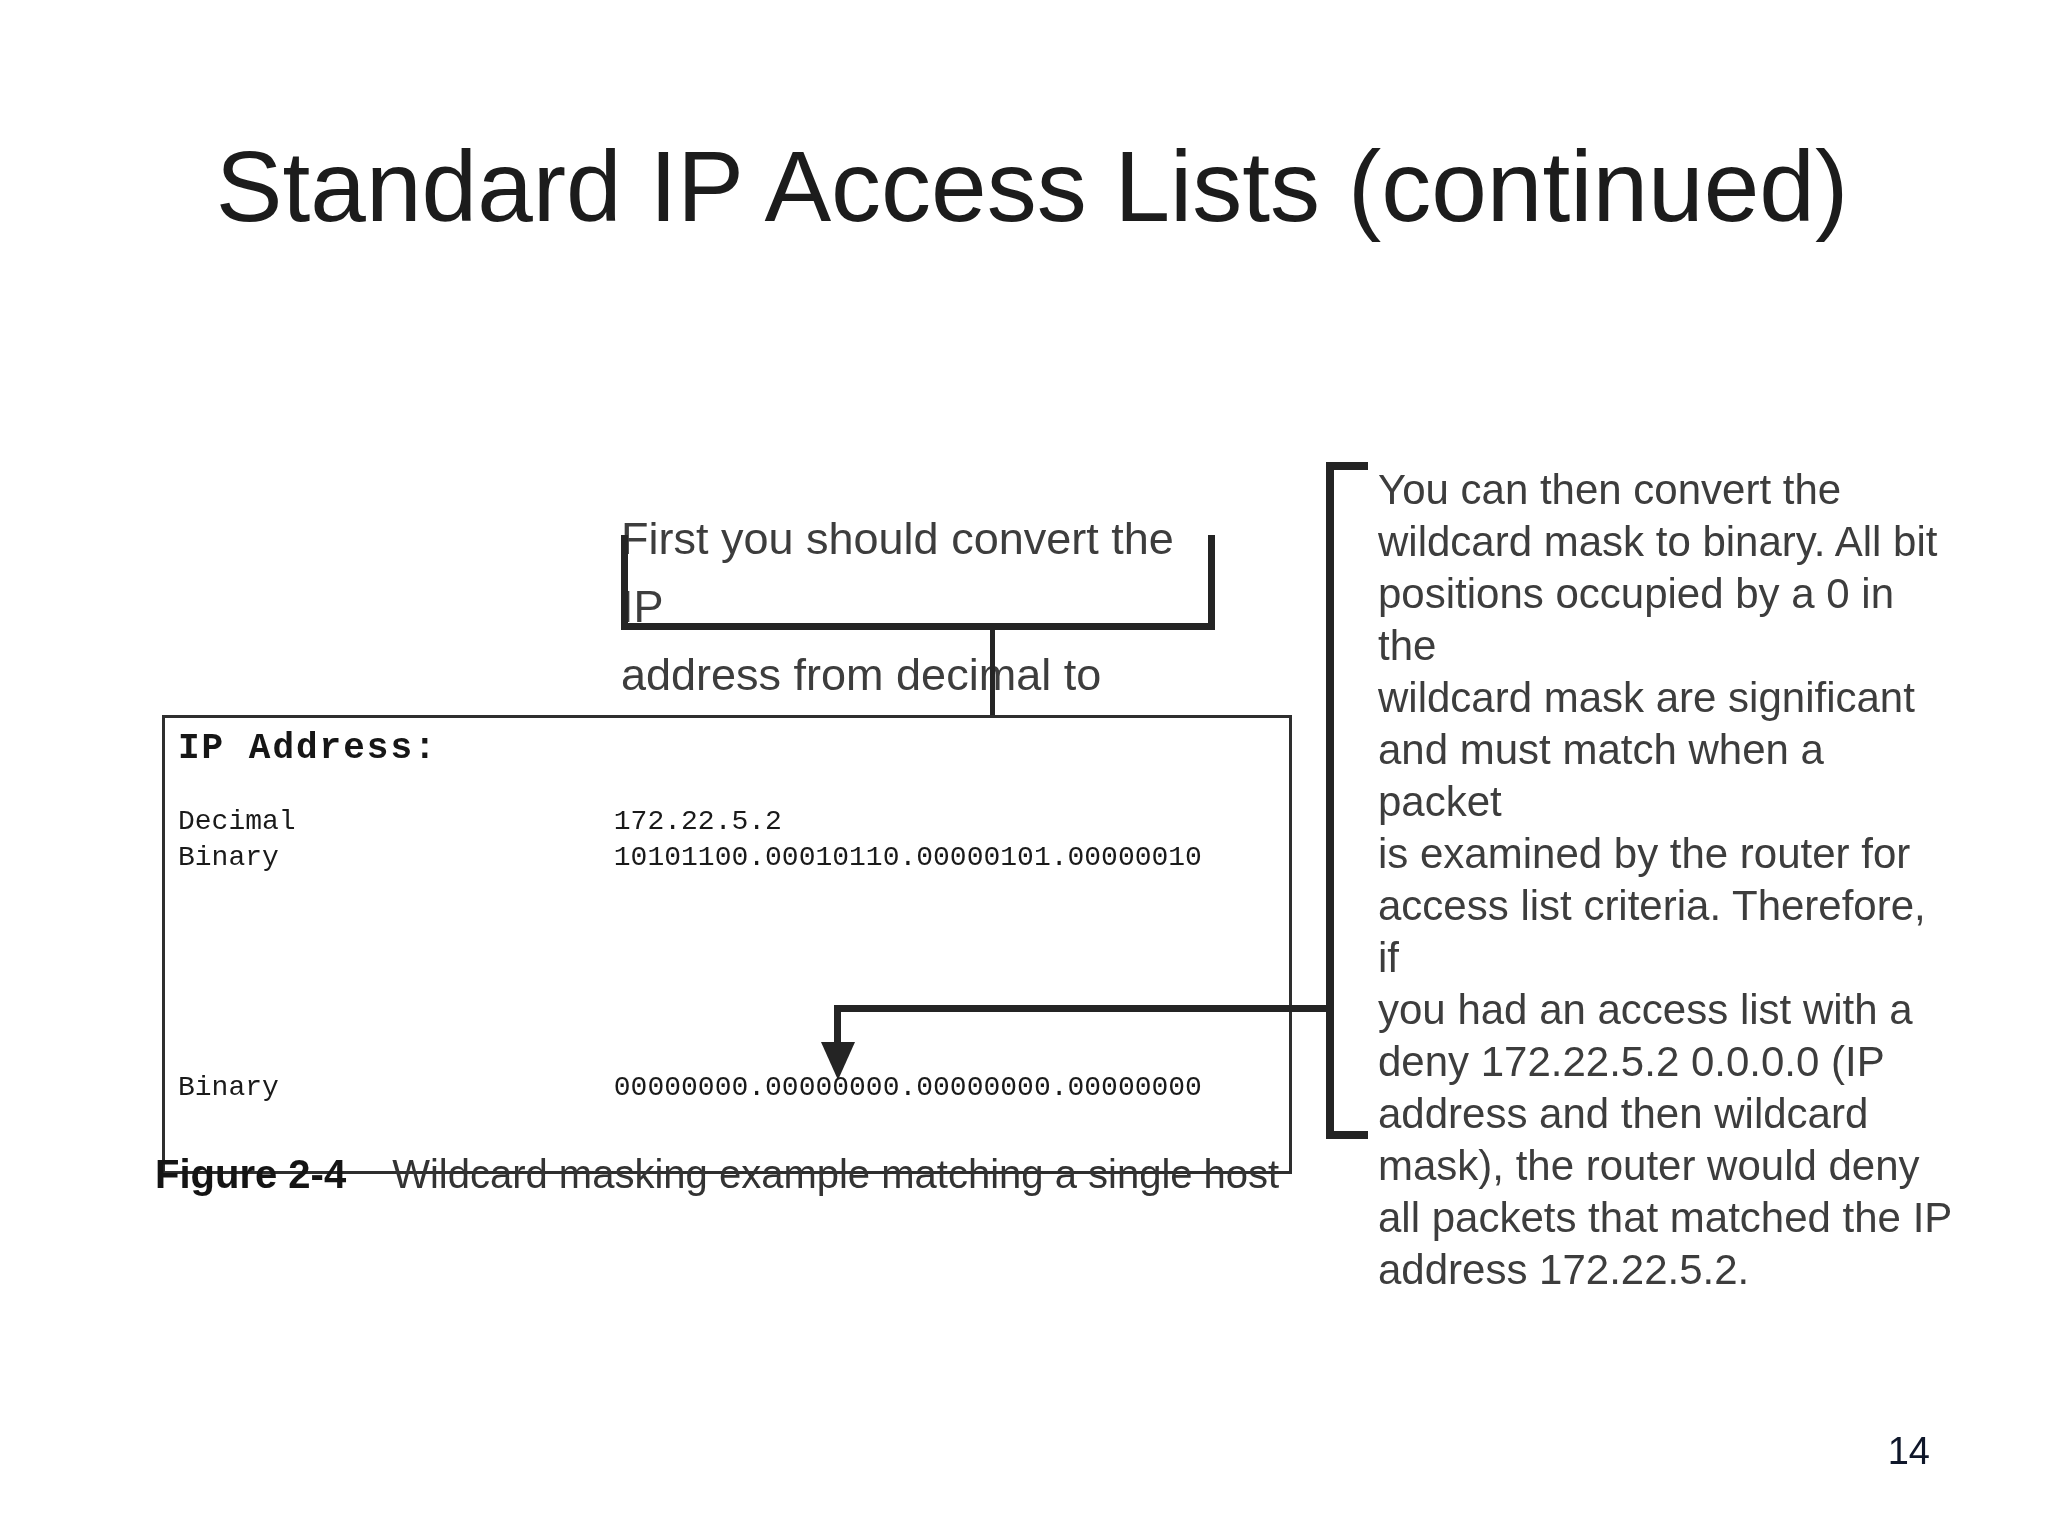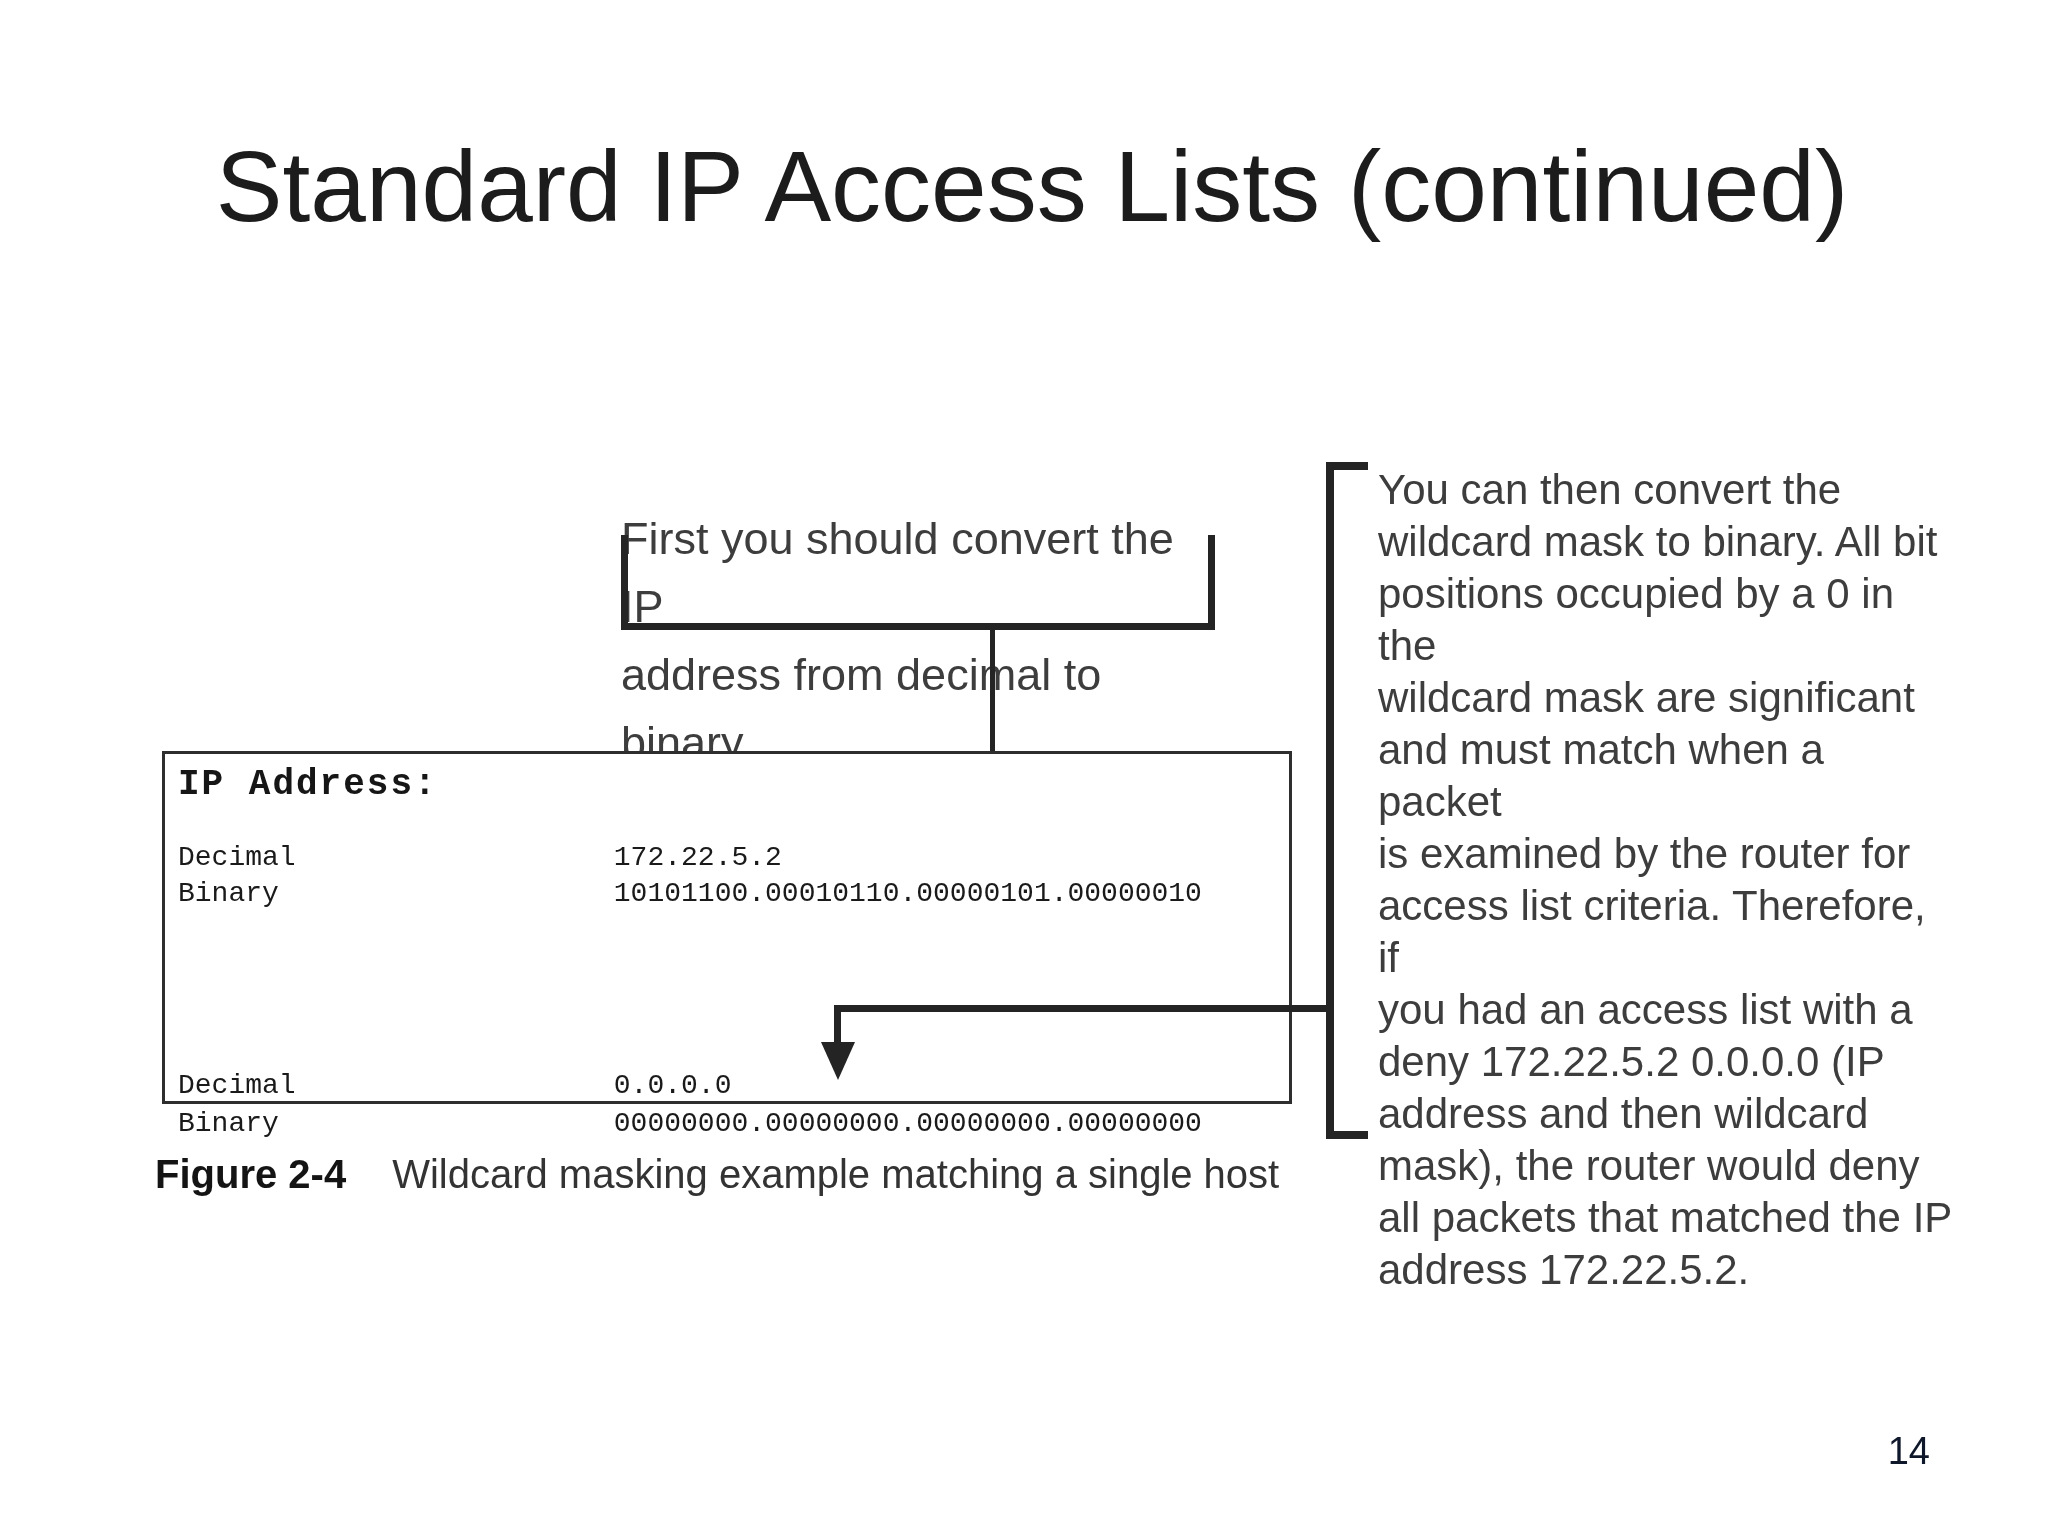--- a/index.html
+++ b/index.html
@@ -72,26 +72,25 @@
     border-right: 17px solid transparent;
     border-top: 40px solid #242424;
   }
 
   
   .figure-box {
     position: absolute;
     left: 162px;
     top: 715px;
     width: 1130px;
-    height: 353px;
+    height: 459px;
     border: 3px solid #2e2e2e;
     box-sizing: border-box;
     background: #ffffff;
     font-family: "Liberation Mono", monospace;
-    margin-top: 36px;
   }
   .mono-heading {
     position: absolute;
     left: 13px;
     font-size: 36px;
     font-weight: 700;
     color: #161616;
     letter-spacing: 2px;
     white-space: nowrap;
   }
@@ -214,24 +213,20 @@
     <div class="mono-row r1">
       <span class="lbl">Decimal</span>
       <span class="val">172.22.5.2</span>
     </div>
     <div class="mono-row r2">
       <span class="lbl">Binary</span>
       <span class="val">10101100.00010110.00000101.00000010</span>
     </div>
 
 
-    <div class="mono-row r3">
-      <span class="lbl">Decimal</span>
-      <span class="val">0.0.0.0</span>
-    </div>
     <div class="mono-row r4">
       <span class="lbl">Binary</span>
       <span class="val">00000000.00000000.00000000.00000000</span>
     </div>
   </div>
 
   <div class="arrow2-h"></div>
   <div class="arrow2-v"></div>
   <div class="arrow2-head"></div>
 

